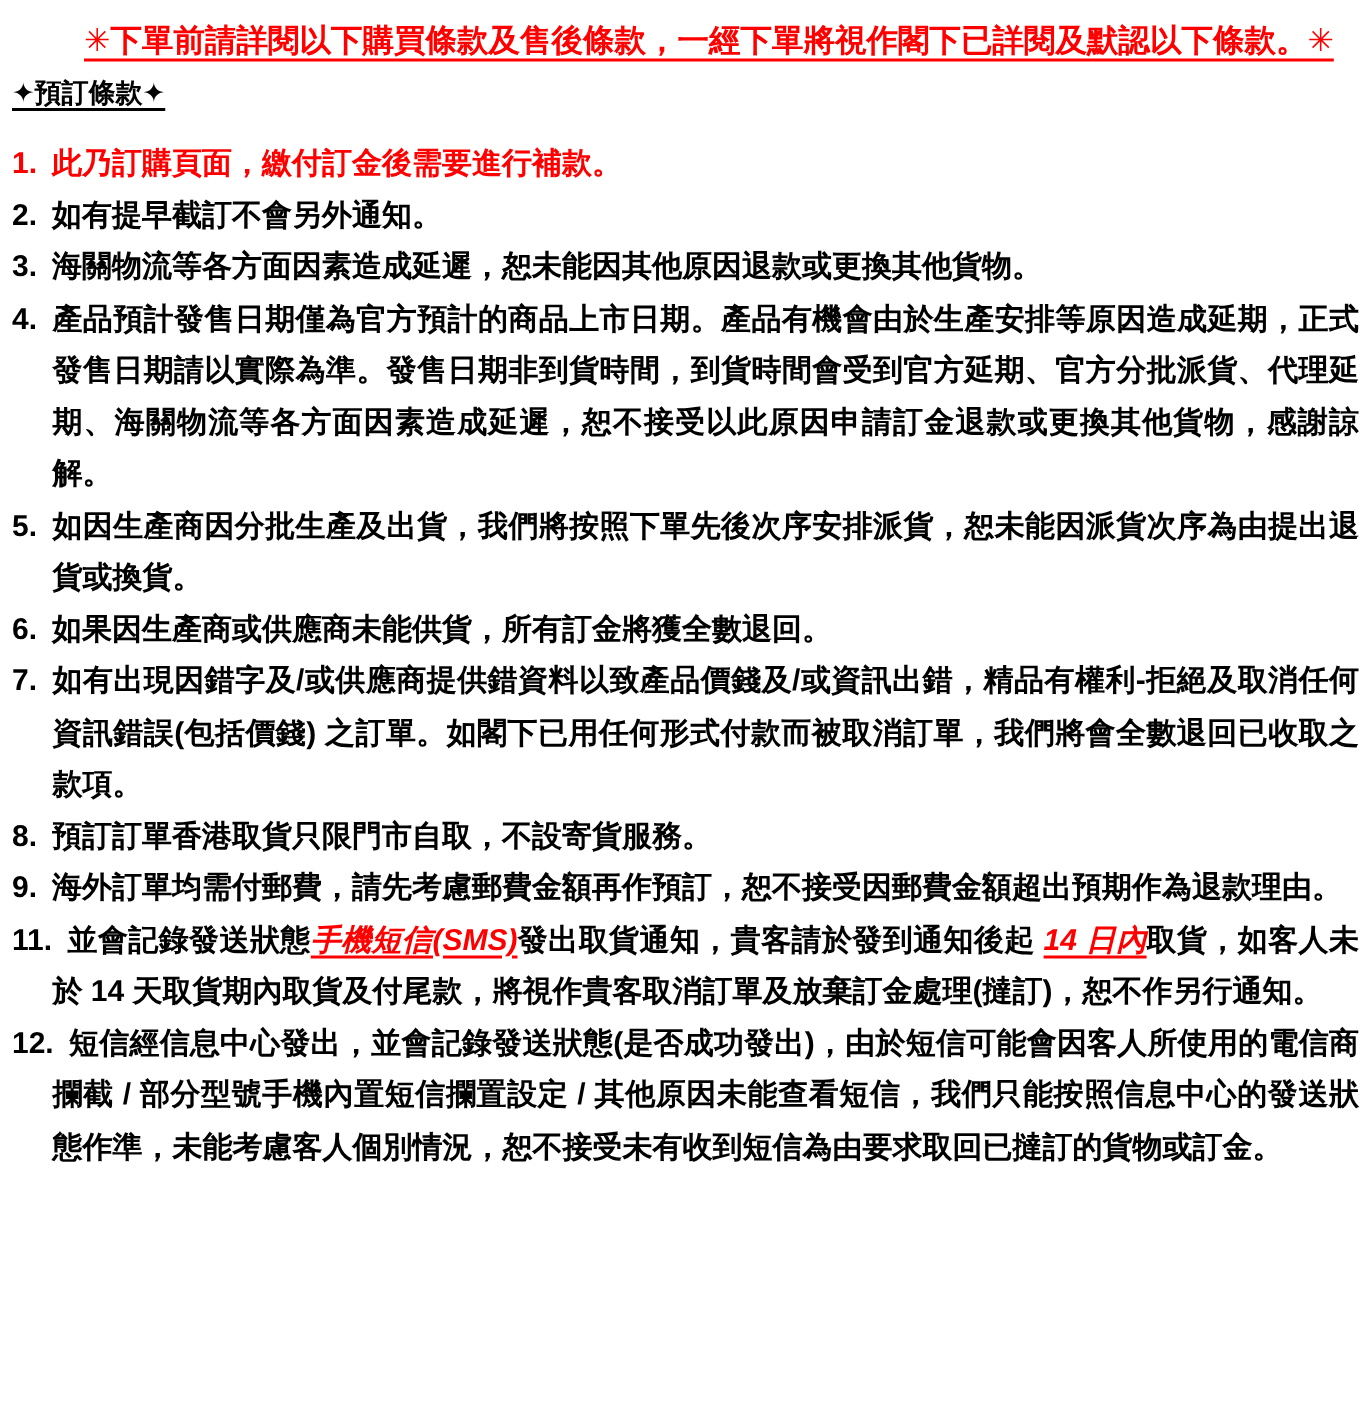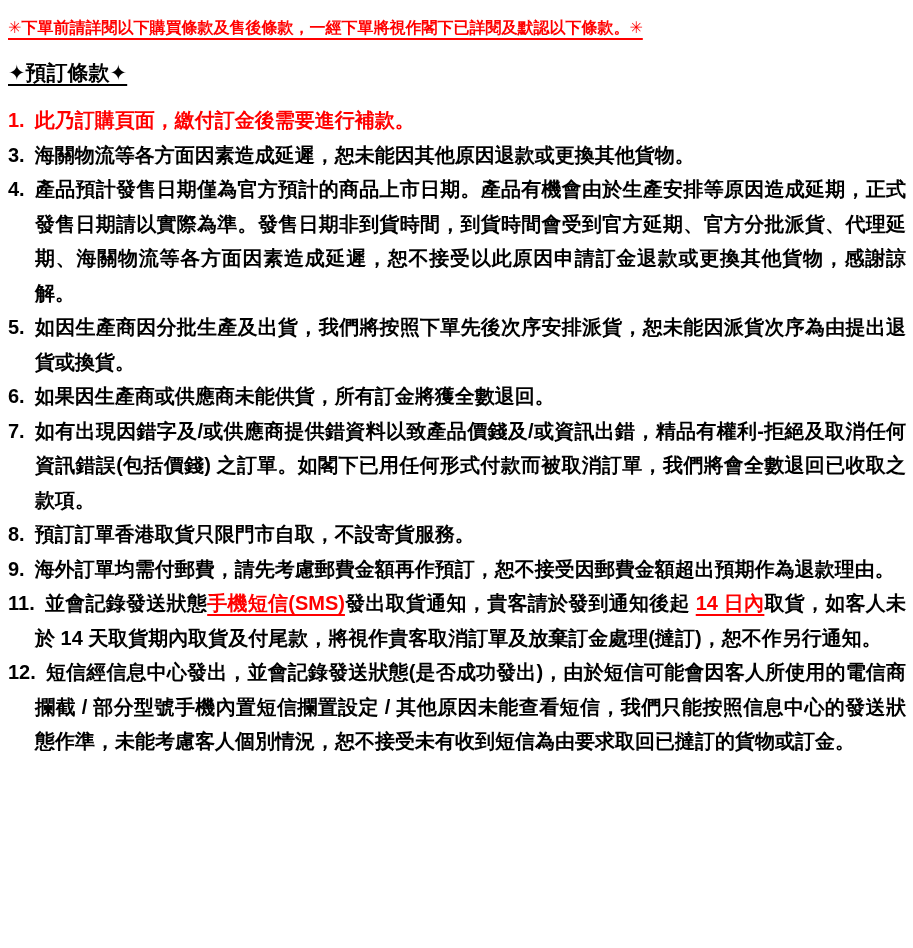--- a/index.html
+++ b/index.html
@@ -11,29 +11,30 @@
   *{box-sizing:border-box;}
   html,body{margin:0;padding:0;background:var(--bg);}
   body{
     width:913px;height:948px;overflow:hidden;
     font-family:"Liberation Sans","DejaVu Sans",sans-serif;
     font-weight:bold;color:var(--ink);
   }
   .doc{padding:13px 7px 0 8px;}
   .notice{
     color:var(--red);
-    font-size:16px;line-height:30px;
+    font-size:21px;line-height:30px;
     text-decoration:underline;
     text-decoration-thickness:2px;
     text-underline-offset:5px;
     white-space:nowrap;
+    margin-left:48px;
   }
   .heading{
-    margin-top:15px;
-    font-size:21px;line-height:30px;
+    margin-top:4px;
+    font-size:18px;line-height:30px;
     text-decoration:underline;
     text-decoration-thickness:2px;
     text-underline-offset:4px;
   }
   ol.terms{
     list-style:none;
     margin:15px 0 1px 0;padding:0;
     font-size:20px;
   }
   li.term{
@@ -44,38 +45,40 @@
   }
   li.term .num{margin-right:10px;}
   li.term.red,
   li.term.red .num{color:var(--red);}
   .seg.red{color:var(--red);}
   .seg.red-underline{
     color:var(--red);
     text-decoration:underline;
     text-decoration-thickness:2px;
     text-underline-offset:4px;
+    font-style:italic;
   }
   a.seg.link{
     color:var(--link);
     text-decoration:underline;
     text-decoration-thickness:2px;
     cursor:pointer;
   }
 </style>
 </head>
 <body>
 
 <div class="doc">
   <div class="notice">✳下單前請詳閱以下購買條款及售後條款，一經下單將視作閣下已詳閱及默認以下條款。✳</div>
 
   <div class="heading">✦預訂條款✦</div>
 
   <ol class="terms" id="terms-list">
       <li class="term red"><span class="num">1.</span><span class="seg red">此乃訂購頁面，繳付訂金後需要進行補款。</span></li>
+      <li class="term"><span class="num">2.</span><span class="seg normal">如有提早截訂不會另外通知。</span></li>
       <li class="term"><span class="num">3.</span><span class="seg normal">海關物流等各方面因素造成延遲，恕未能因其他原因退款或更換其他貨物。</span></li>
       <li class="term"><span class="num">4.</span><span class="seg normal">產品預計發售日期僅為官方預計的商品上市日期。產品有機會由於生產安排等原因造成延期，正式發售日期請以實際為準。發售日期非到貨時間，到貨時間會受到官方延期、官方分批派貨、代理延期、海關物流等各方面因素造成延遲，恕不接受以此原因申請訂金退款或更換其他貨物，感謝諒解。</span></li>
       <li class="term"><span class="num">5.</span><span class="seg normal">如因生產商因分批生產及出貨，我們將按照下單先後次序安排派貨，恕未能因派貨次序為由提出退貨或換貨。</span></li>
       <li class="term"><span class="num">6.</span><span class="seg normal">如果因生產商或供應商未能供貨，所有訂金將獲全數退回。</span></li>
       <li class="term"><span class="num">7.</span><span class="seg normal">如有出現因錯字及/或供應商提供錯資料以致產品價錢及/或資訊出錯，精品有權利-拒絕及取消任何資訊錯誤(包括價錢) 之訂單。如閣下已用任何形式付款而被取消訂單，我們將會全數退回已收取之款項。</span></li>
       <li class="term"><span class="num">8.</span><span class="seg normal">預訂訂單香港取貨只限門市自取，不設寄貨服務。</span></li>
       <li class="term"><span class="num">9.</span><span class="seg normal">海外訂單均需付郵費，請先考慮郵費金額再作預訂，恕不接受因郵費金額超出預期作為退款理由。</span></li>
       <li class="term"><span class="num">11.</span><span class="seg normal">並會記錄發送狀態</span><span class="seg red-underline">手機短信(SMS)</span><span class="seg normal">發出取貨通知，貴客請於發到通知後起 </span><span class="seg red-underline">14 日內</span><span class="seg normal">取貨，如客人未於 14 天取貨期內取貨及付尾款，將視作貴客取消訂單及放棄訂金處理(撻訂)，恕不作另行通知。</span></li>
       <li class="term"><span class="num">12.</span><span class="seg normal">短信經信息中心發出，並會記錄發送狀態(是否成功發出)，由於短信可能會因客人所使用的電信商攔截 / 部分型號手機內置短信攔置設定 / 其他原因未能查看短信，我們只能按照信息中心的發送狀態作準，未能考慮客人個別情況，恕不接受未有收到短信為由要求取回已撻訂的貨物或訂金。</span></li>
     </ol>

